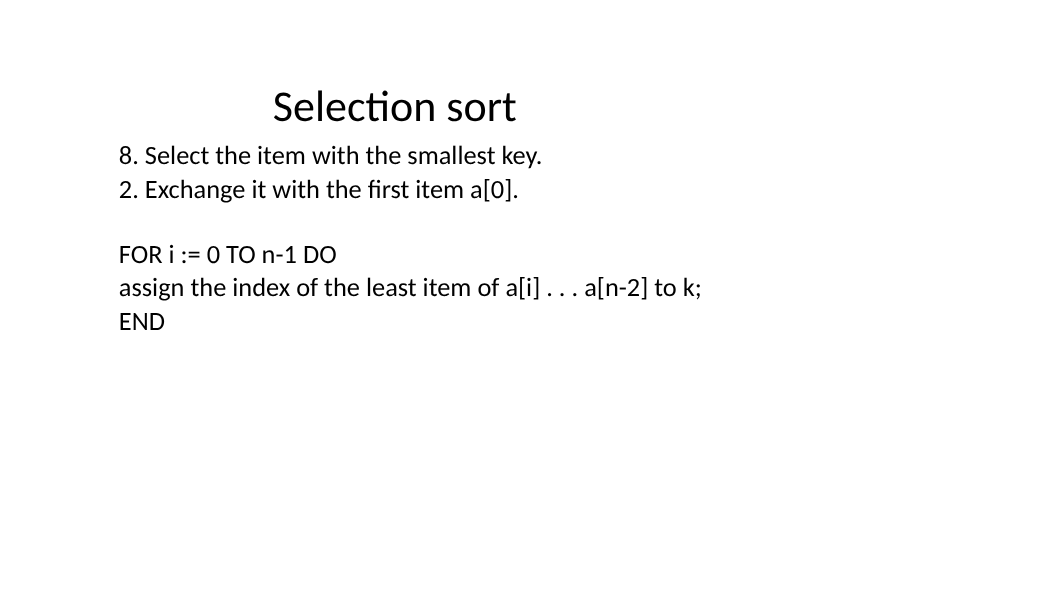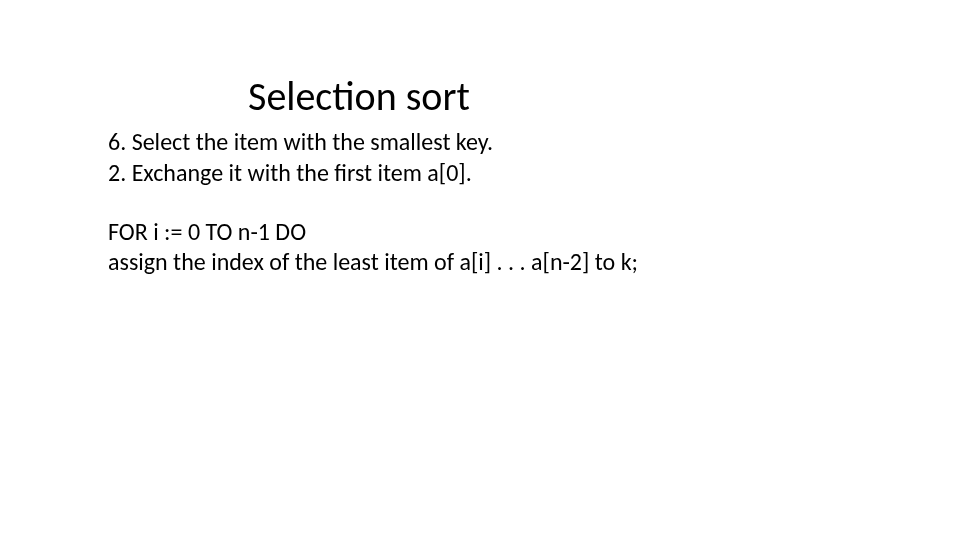--- a/index.html
+++ b/index.html
@@ -41,21 +41,22 @@
     height: 28px;
   }
 </style>
 </head>
 <body>
 
 <div class="slide">
   <div class="title">Selection sort</div>
 
   <div class="body">
-    <p>6. Select the item with the smallest key.</p>
+    <p>8. Select the item with the smallest key.</p>
     <p>2. Exchange it with the first item a[0].</p>
 
     <div class="gap"></div>
 
     <p>FOR i := 0 TO n-1 DO</p>
     <p>assign the index of the least item of a[i] . . . a[n-2] to k;</p>
+    <p>END</p>
   </div>
 </div>
 
 </body></html>

